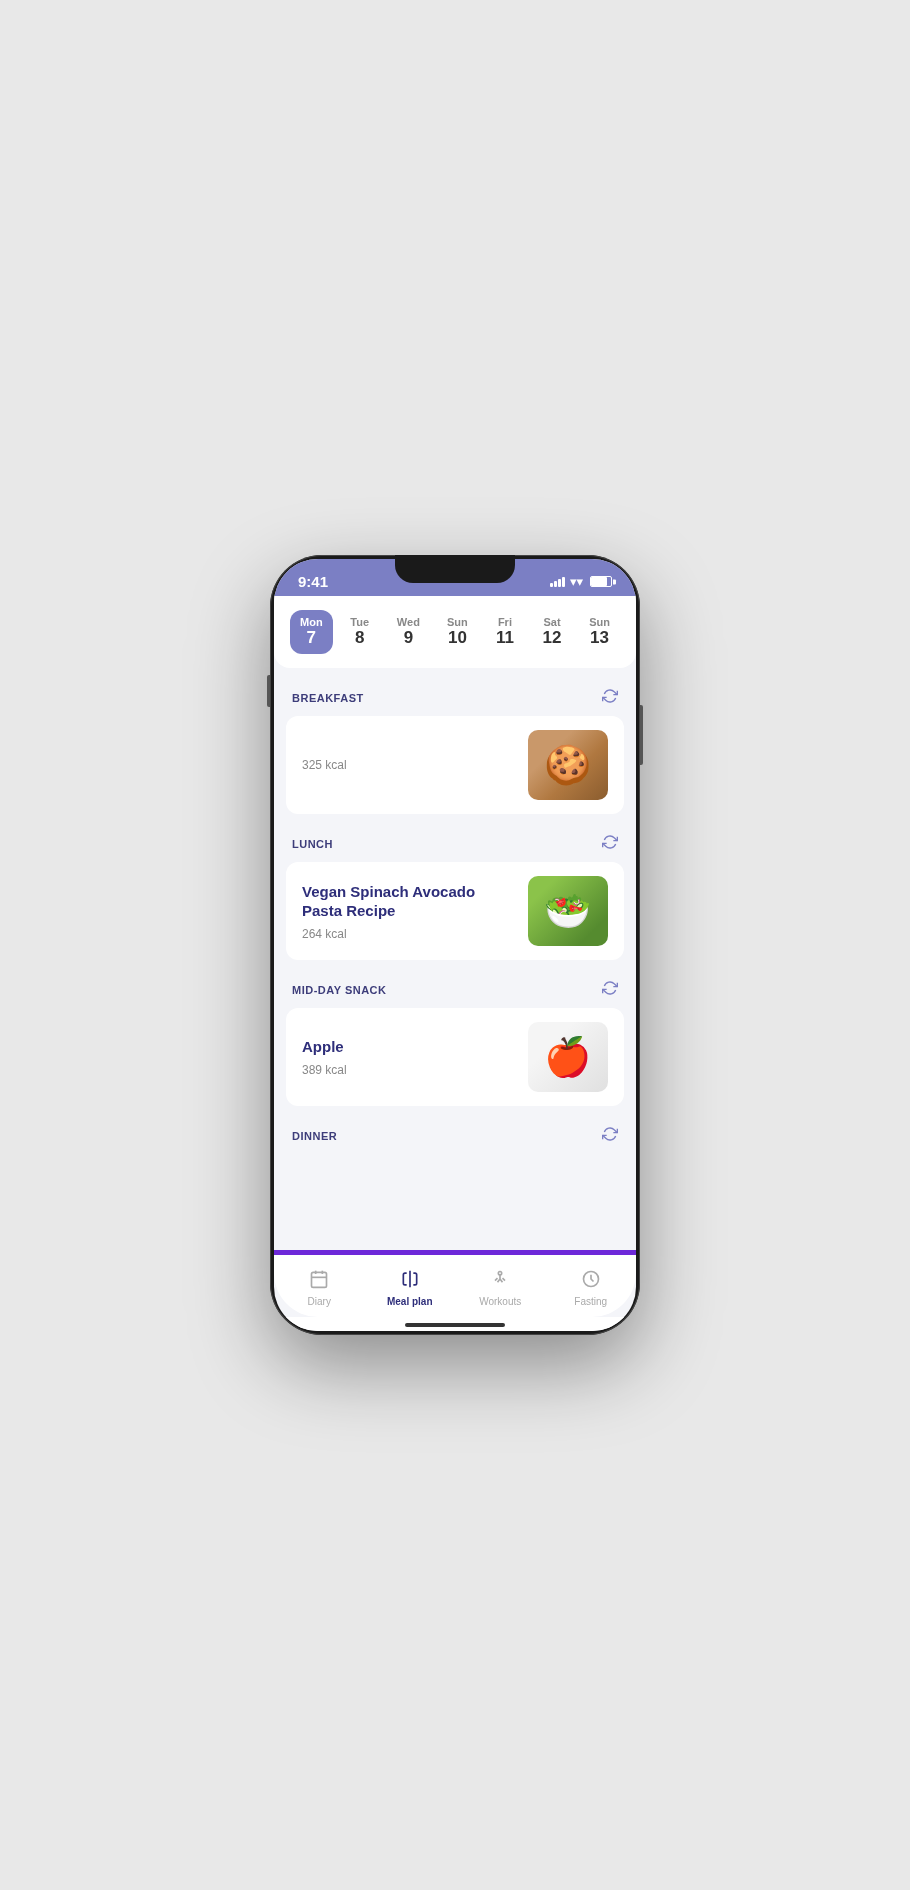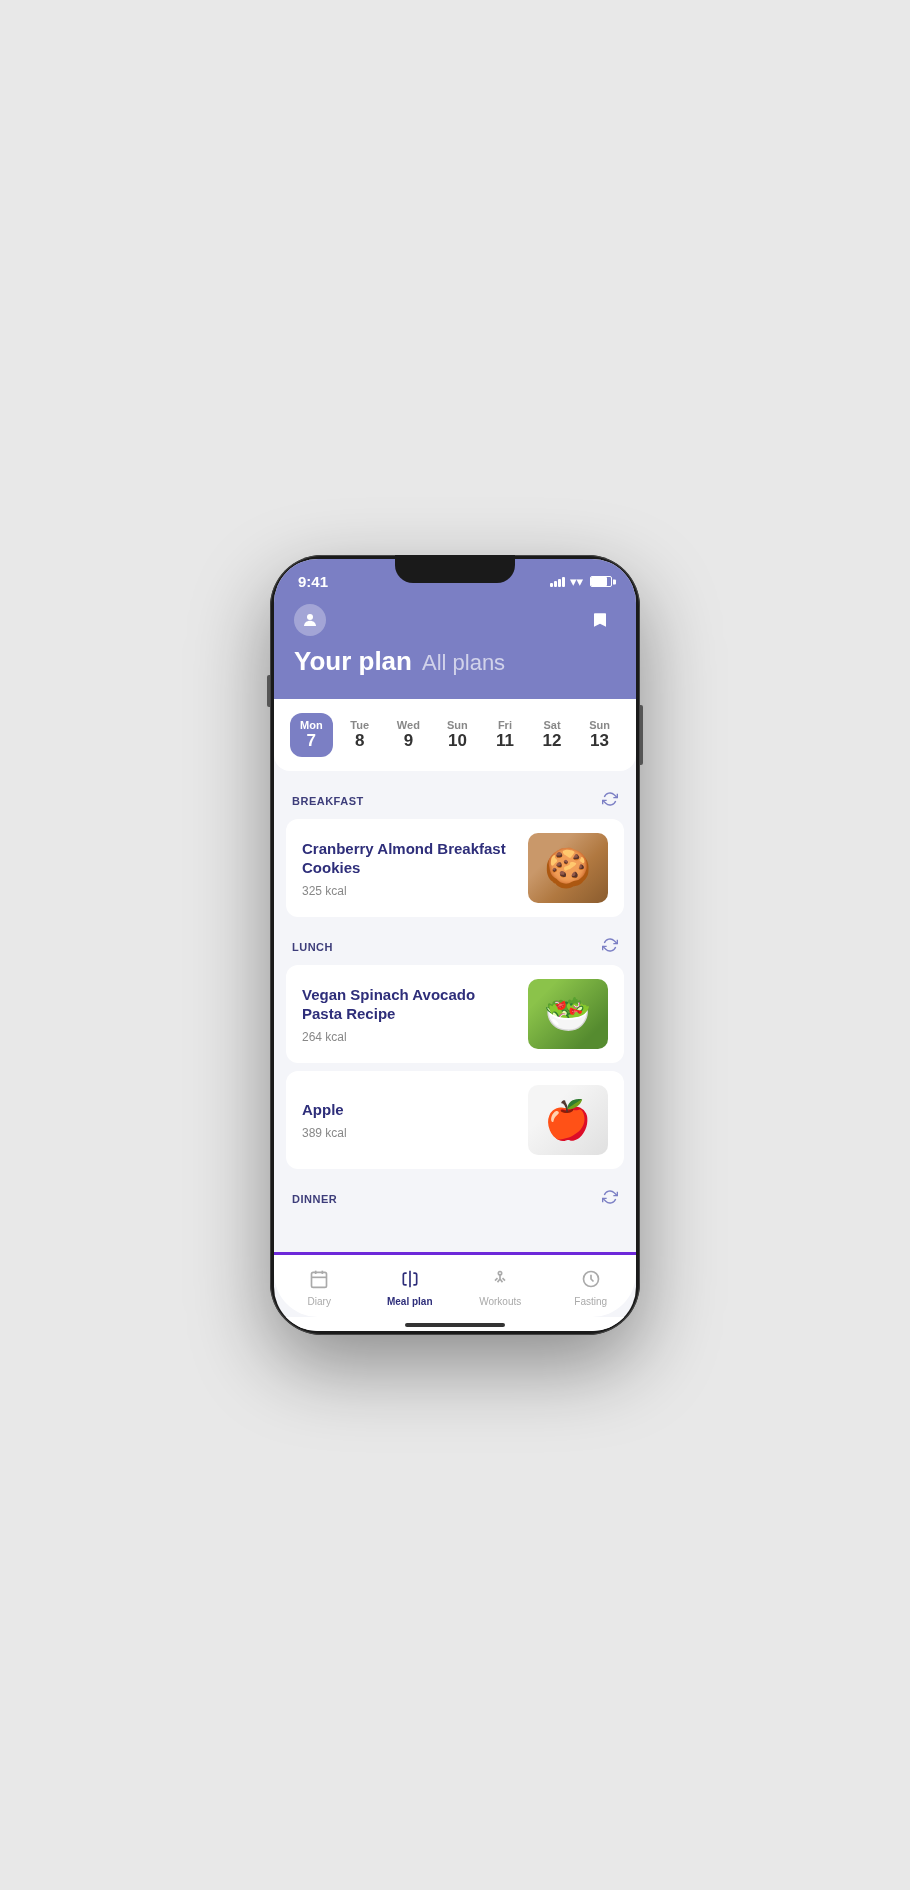--- a/index.html
+++ b/index.html
@@ -298,21 +298,21 @@
       font-size: 38px;
       position: absolute;
     }
     
     .bottom-nav {
       background: white;
       display: flex;
       justify-content: space-around;
       align-items: center;
       padding: 10px 0 6px;
-      border-top: 3px solid #6d28d9;
+      border-top: 5px solid #6d28d9;
       flex-shrink: 0;
       border-radius: 0 0 44px 44px;
       text-align: center;
     }
     .nav-item {
       display: flex;
       flex-direction: column;
       align-items: center;
       gap: 2px;
       cursor: pointer;
@@ -364,39 +364,20 @@
           <span style="height:8px;"></span>
           <span style="height:10px;"></span>
         </div>
         <span class="wifi-icon">▾▾</span>
         <div class="battery-icon">
           <div class="battery-fill"></div>
         </div>
       </div>
     </div>
 
-    <div class="header">
-      <div class="header-icons">
-        <div class="user-avatar">
-          <svg width="18" height="18" viewBox="0 0 24 24" fill="white">
-            <circle cx="12" cy="8" r="4"></circle>
-            <path d="M4 20c0-4 3.6-7 8-7s8 3 8 7"></path>
-          </svg>
-        </div>
-        <div class="bookmark-icon">
-          <svg width="18" height="20" viewBox="0 0 24 24" fill="white">
-            <path d="M5 3h14a1 1 0 011 1v17l-8-4-8 4V4a1 1 0 011-1z"></path>
-          </svg>
-        </div>
-      </div>
-      <div class="header-title">
-        <span class="header-title-main">Your plan</span>
-        <span class="header-title-sub">All plans</span>
-      </div>
-    </div>
 
     <div class="content">
 
       <div class="day-selector">
         <div class="day-item active">
           <span class="day-name">Mon</span>
           <span class="day-number">7</span>
         </div>
         <div class="day-item">
           <span class="day-name">Tue</span>
@@ -429,21 +410,20 @@
           <span class="meal-title">BREAKFAST</span>
           <span class="refresh-icon">
             <svg width="16" height="16" viewBox="0 0 24 24" fill="none" stroke="#7b7fc4" stroke-width="2">
               <path d="M23 4v6h-6M1 20v-6h6"></path>
               <path d="M3.51 9a9 9 0 0114.85-3.36L23 10M1 14l4.64 4.36A9 9 0 0020.49 15"></path>
             </svg>
           </span>
         </div>
         <div class="meal-card">
           <div class="meal-info">
-            <div class="meal-name">Cranberry Almond Breakfast Cookies</div>
             <div class="meal-kcal">325 kcal</div>
           </div>
           <div class="meal-image img-cookies"></div>
         </div>
       </div>
 
       <div class="meal-section">
         <div class="meal-header">
           <span class="meal-title">LUNCH</span>
           <span class="refresh-icon">
@@ -456,20 +436,29 @@
         <div class="meal-card">
           <div class="meal-info">
             <div class="meal-name">Vegan Spinach Avocado Pasta Recipe</div>
             <div class="meal-kcal">264 kcal</div>
           </div>
           <div class="meal-image img-pasta"></div>
         </div>
       </div>
 
       <div class="meal-section">
+        <div class="meal-header">
+          <span class="meal-title">MID-DAY SNACK</span>
+          <span class="refresh-icon">
+            <svg width="16" height="16" viewBox="0 0 24 24" fill="none" stroke="#7b7fc4" stroke-width="2">
+              <path d="M23 4v6h-6M1 20v-6h6"></path>
+              <path d="M3.51 9a9 9 0 0114.85-3.36L23 10M1 14l4.64 4.36A9 9 0 0020.49 15"></path>
+            </svg>
+          </span>
+        </div>
         <div class="meal-card">
           <div class="meal-info">
             <div class="meal-name">Apple</div>
             <div class="meal-kcal">389 kcal</div>
           </div>
           <div class="meal-image img-apple"></div>
         </div>
       </div>
 
       <div class="meal-section">

